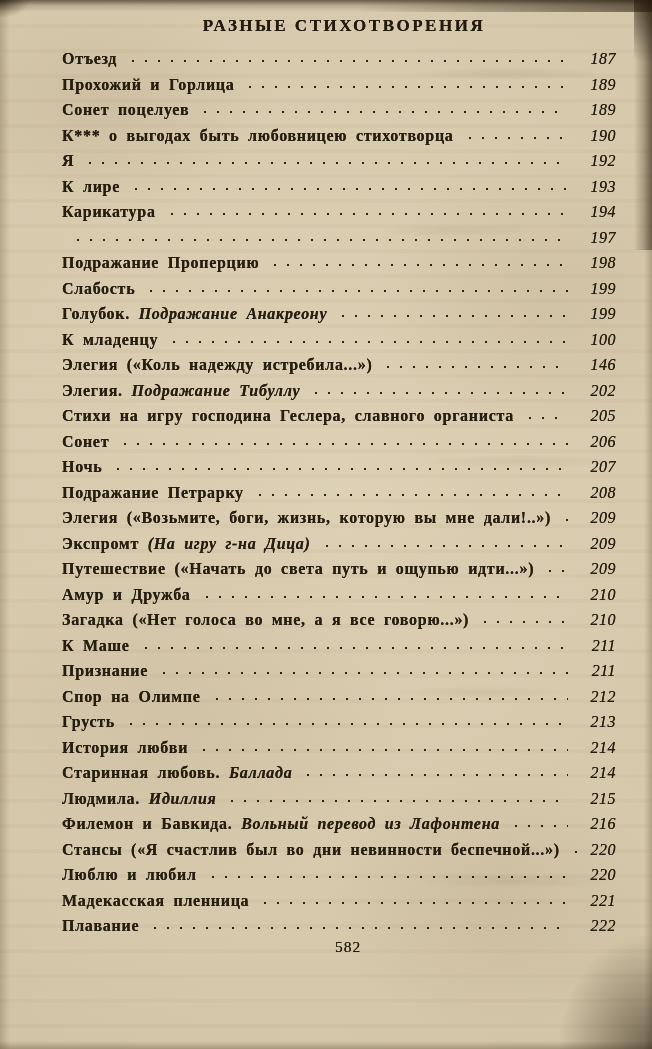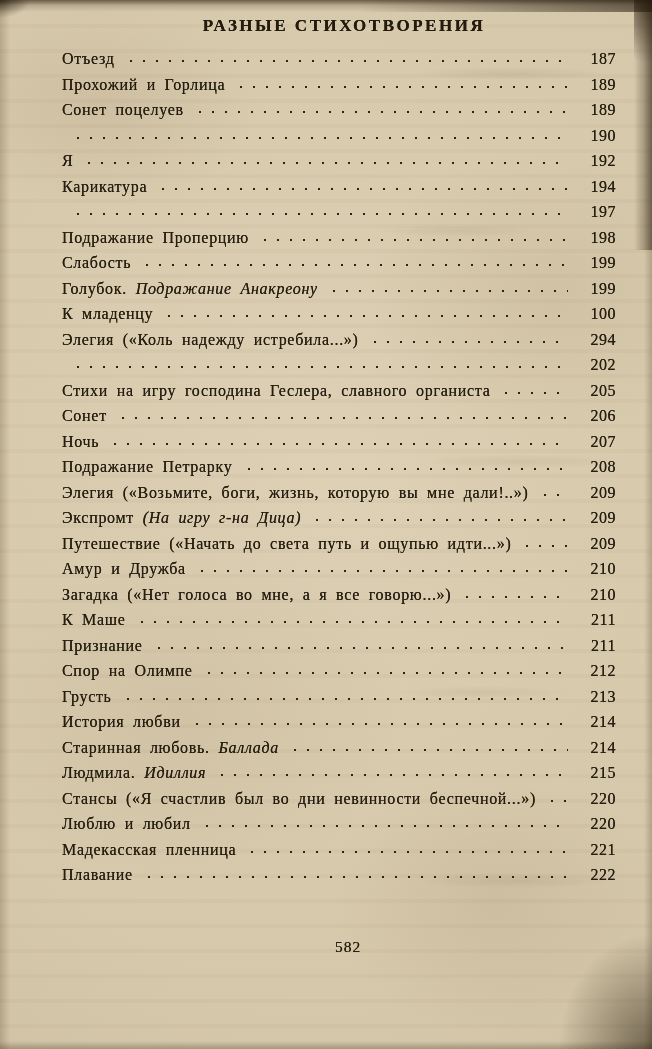--- a/index.html
+++ b/index.html
@@ -87,38 +87,40 @@
     display: flex; align-items: baseline;
     height: 25.5px;
     font-size: 16px;
   }
   .title {
     white-space: nowrap;
     letter-spacing: .7px;
     word-spacing: 4px;
     color: #261f11;
     text-shadow: 0 0 .4px #2b2316;
+    font-weight: bold;
   }
   .title i { font-style: italic; }
   .leader {
     flex: 1 1 10px;
     min-width: 10px;
     height: 13px;
     margin: 0 6px 0 10px;
     background-image: radial-gradient(circle 1.3px at 6px 10px, #2b2316 92%, rgba(43,35,22,0) 100%);
     background-size: 13px 13px;
     background-repeat: repeat-x;
     overflow: hidden;
   }
   .pagenum {
     width: 42px;
     text-align: right;
     letter-spacing: .5px;
     color: #261f11;
     text-shadow: 0 0 .4px #2b2316;
+    font-style: italic;
   }
   .footer {
     position: absolute; top: 938px; left: 0; right: 0; z-index: 2;
     transform: translateX(22px);
     text-align: center;
     font-size: 15.5px;
     letter-spacing: 1px;
     color: #261f11;
     text-shadow: 0 0 .4px #2b2316;
   }
@@ -142,29 +144,35 @@
         <span class="title"><span>Прохожий и Горлица</span></span>
         <span class="leader"></span>
         <span class="pagenum">189</span>
       </div>
       <div class="row">
         <span class="title"><span>Сонет поцелуев</span></span>
         <span class="leader"></span>
         <span class="pagenum">189</span>
       </div>
       <div class="row">
+        <span class="title"><span>К*** о выгодах быть любовницею стихотворца</span></span>
         <span class="leader"></span>
         <span class="pagenum">190</span>
       </div>
       <div class="row">
         <span class="title"><span>Я</span></span>
         <span class="leader"></span>
         <span class="pagenum">192</span>
       </div>
       <div class="row">
+        <span class="title"><span>К лире</span></span>
+        <span class="leader"></span>
+        <span class="pagenum">193</span>
+      </div>
+      <div class="row">
         <span class="title"><span>Карикатура</span></span>
         <span class="leader"></span>
         <span class="pagenum">194</span>
       </div>
       <div class="row">
         <span class="leader"></span>
         <span class="pagenum">197</span>
       </div>
       <div class="row">
         <span class="title"><span>Подражание Проперцию</span></span>
@@ -182,23 +190,24 @@
         <span class="pagenum">199</span>
       </div>
       <div class="row">
         <span class="title"><span>К младенцу</span></span>
         <span class="leader"></span>
         <span class="pagenum">100</span>
       </div>
       <div class="row">
         <span class="title"><span>Элегия («Коль надежду истребила...»)</span></span>
         <span class="leader"></span>
-        <span class="pagenum">294</span>
-      </div>
-      <div class="row">
+        <span class="pagenum">146</span>
+      </div>
+      <div class="row">
+        <span class="title"><span>Элегия. </span><i>Подражание Тибуллу</i></span>
         <span class="leader"></span>
         <span class="pagenum">202</span>
       </div>
       <div class="row">
         <span class="title"><span>Стихи на игру господина Геслера, славного органиста</span></span>
         <span class="leader"></span>
         <span class="pagenum">205</span>
       </div>
       <div class="row">
         <span class="title"><span>Сонет</span></span>
@@ -267,20 +276,25 @@
       </div>
       <div class="row">
         <span class="title"><span>Старинная любовь. </span><i>Баллада</i></span>
         <span class="leader"></span>
         <span class="pagenum">214</span>
       </div>
       <div class="row">
         <span class="title"><span>Людмила. </span><i>Идиллия</i></span>
         <span class="leader"></span>
         <span class="pagenum">215</span>
+      </div>
+      <div class="row">
+        <span class="title"><span>Филемон и Бавкида. </span><i>Вольный перевод из Лафонтена</i></span>
+        <span class="leader"></span>
+        <span class="pagenum">216</span>
       </div>
       <div class="row">
         <span class="title"><span>Стансы («Я счастлив был во дни невинности беспечной...»)</span></span>
         <span class="leader"></span>
         <span class="pagenum">220</span>
       </div>
       <div class="row">
         <span class="title"><span>Люблю и любил</span></span>
         <span class="leader"></span>
         <span class="pagenum">220</span>

